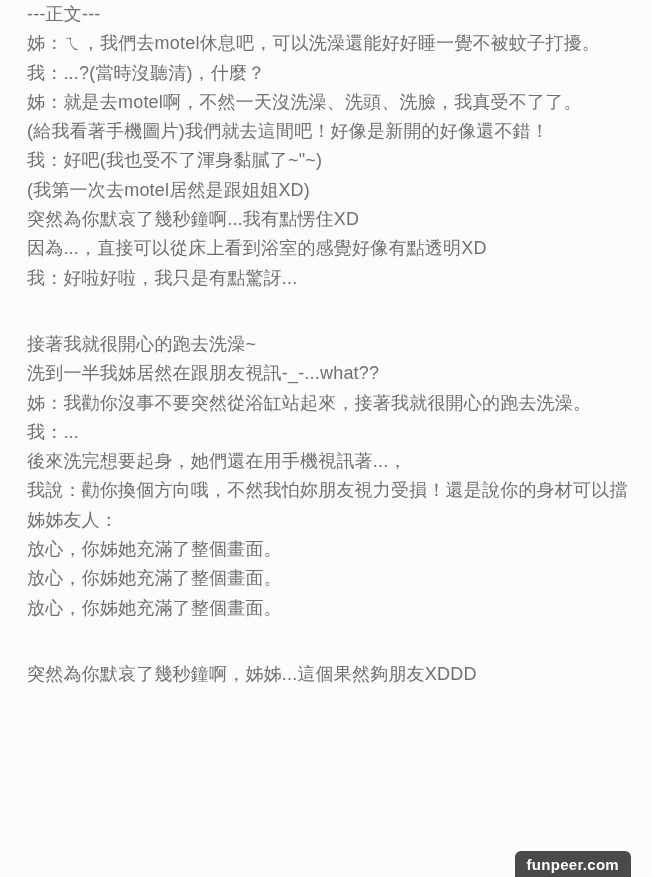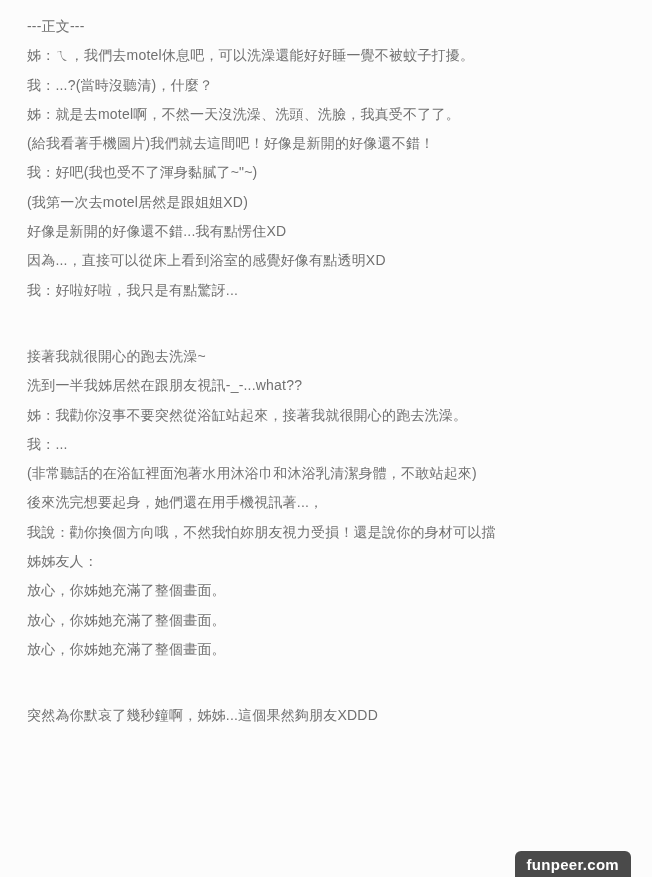--- a/index.html
+++ b/index.html
@@ -9,22 +9,22 @@
   }
   .page {
     position: relative;
     width: 652px;
     height: 877px;
     background: #fcfcfc;
     overflow: hidden;
     font-family: "Liberation Sans", sans-serif;
   }
   .content {
-    padding: 12px 22px 0 27px;
-    font-size: 14px;
+    padding: 0 22px 0 27px;
+    font-size: 18px;
     line-height: 29.3px;
     color: #707070;
     letter-spacing: 0.2px;
   }
   .content p.line {
     margin: 0;
     white-space: nowrap;
   }
   .para-gap {
     height: 37px;
@@ -49,33 +49,32 @@
   <div class="content" style="color: rgb(112, 112, 112);">
 
     <div>
       <p class="line">---正文---</p>
       <p class="line">姊：ㄟ，我們去motel休息吧，可以洗澡還能好好睡一覺不被蚊子打擾。</p>
       <p class="line">我：...?(當時沒聽清)，什麼？</p>
       <p class="line">姊：就是去motel啊，不然一天沒洗澡、洗頭、洗臉，我真受不了了。</p>
       <p class="line">(給我看著手機圖片)我們就去這間吧！好像是新開的好像還不錯！</p>
       <p class="line">我：好吧(我也受不了渾身黏膩了~"~)</p>
       <p class="line">(我第一次去motel居然是跟姐姐XD)</p>
-      <p class="line">好像是新開的好像還不錯...我有點愣住XD</p>
+      <p class="line">突然為你默哀了幾秒鐘啊...我有點愣住XD</p>
       <p class="line">因為...，直接可以從床上看到浴室的感覺好像有點透明XD</p>
       <p class="line">我：好啦好啦，我只是有點驚訝...</p>
     </div>
 
     <div class="para-gap"></div>
 
     <div>
       <p class="line">接著我就很開心的跑去洗澡~</p>
       <p class="line">洗到一半我姊居然在跟朋友視訊-_-...what??</p>
       <p class="line">姊：我勸你沒事不要突然從浴缸站起來，接著我就很開心的跑去洗澡。</p>
       <p class="line">我：...</p>
-      <p class="line">(非常聽話的在浴缸裡面泡著水用沐浴巾和沐浴乳清潔身體，不敢站起來)</p>
       <p class="line">後來洗完想要起身，她們還在用手機視訊著...，</p>
       <p class="line">我說：勸你換個方向哦，不然我怕妳朋友視力受損！還是說你的身材可以擋</p>
       <p class="line">姊姊友人：</p>
       <p class="line">放心，你姊她充滿了整個畫面。</p>
       <p class="line">放心，你姊她充滿了整個畫面。</p>
       <p class="line">放心，你姊她充滿了整個畫面。</p>
     </div>
 
     <div class="para-gap"></div>
 

